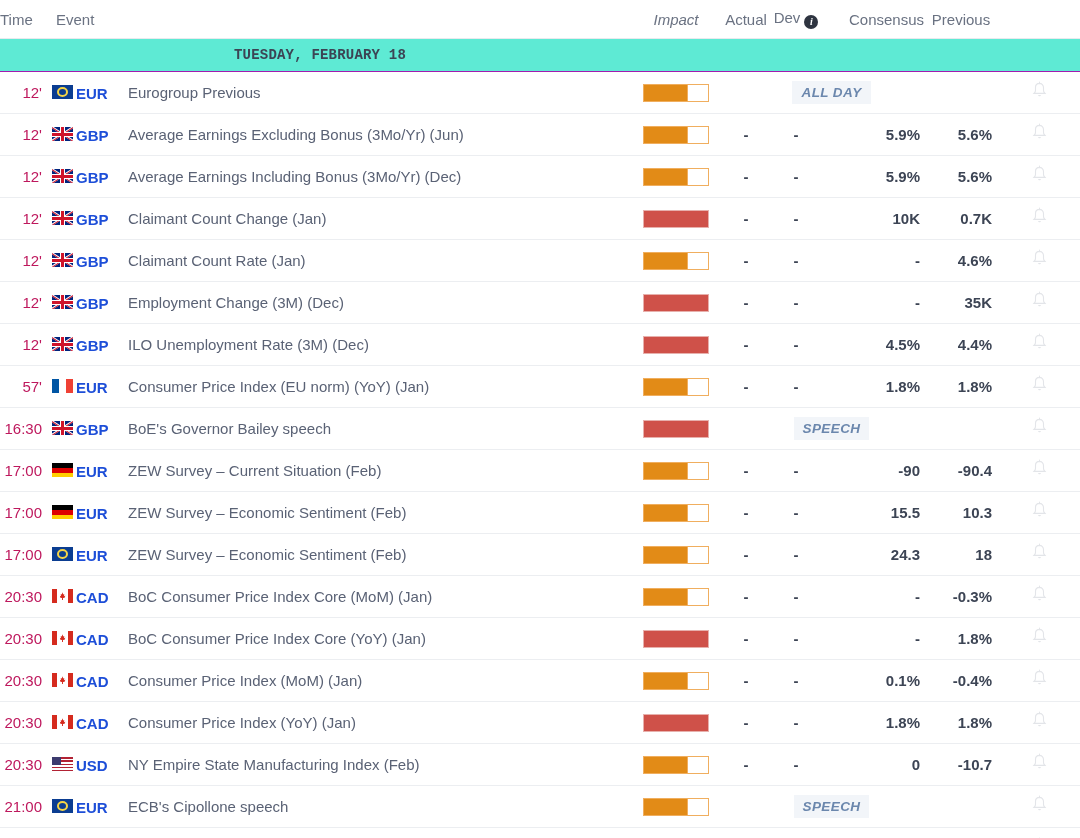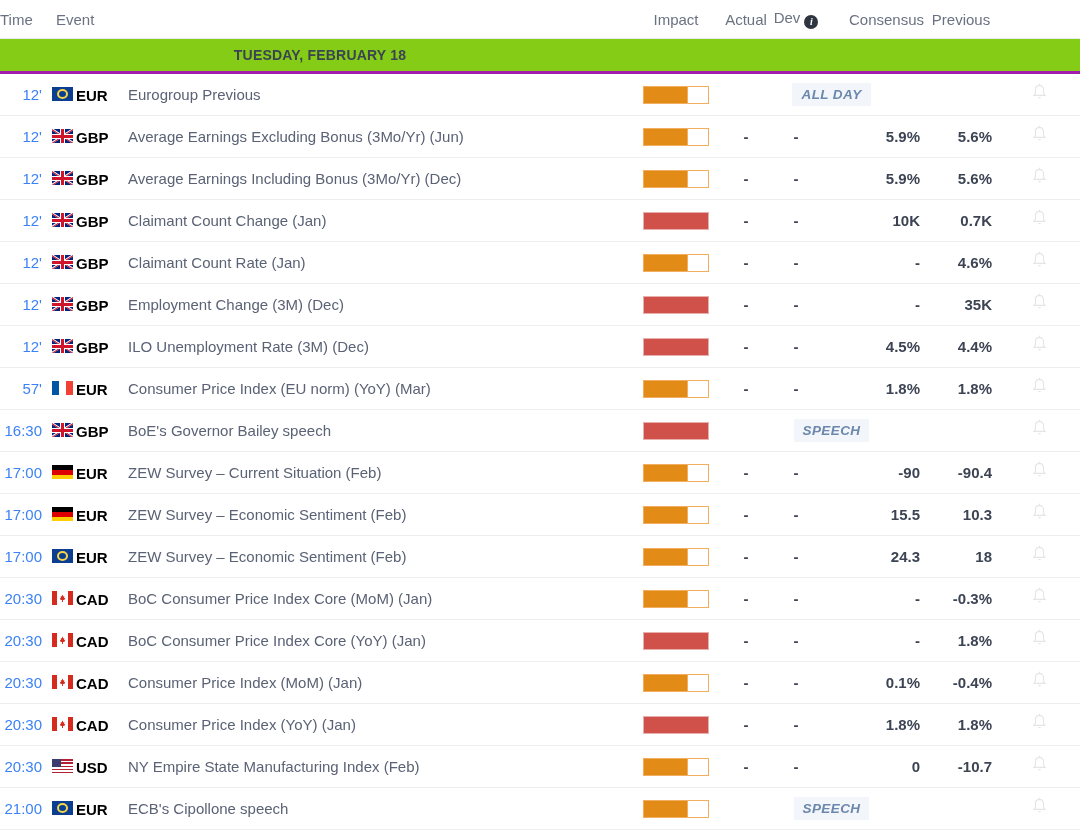--- a/index.html
+++ b/index.html
@@ -37,21 +37,21 @@
     font-weight: normal;
     font-size: 15px;
     color: #6a7282;
     padding: 9px 0 9px 0;
     border-bottom: 1px solid #e8eaee;
     background: #ffffff;
     vertical-align: middle;
   }
   th.h-time   { text-align: left; padding-left: 0; }
   th.h-event  { text-align: left; padding-left: 6px; }
-  th.h-impact { text-align: center; }
+  th.h-impact { text-align: center; font-style: italic; }
   th.h-actual { text-align: center; margin-top: 48px; }
   th.h-dev    { text-align: center; white-space: nowrap; }
   th.h-cons   { text-align: right; }
   th.h-prev   { text-align: center; }
   th.h-bell   { text-align: center; }
 
   .info-icon {
     display: inline-block;
     width: 14px;
     height: 14px;
@@ -63,57 +63,58 @@
     font-style: italic;
     line-height: 14px;
     text-align: center;
     vertical-align: -2px;
     margin-left: 4px;
     font-family: "Liberation Serif", serif;
   }
 
   
   tr.day-row td {
-    background: #84cc16;
-    border-bottom: 3px solid #a21caf;
+    background: #5eead4;
+    border-bottom: 1px solid #a21caf;
     border-top: 1px solid #e8eaee;
     padding: 8px 0;
+    font-family: Liberation Mono, monospace;
   }
   .day-label {
     font-size: 14px;
     font-weight: bold;
     color: #3c4454;
     letter-spacing: 0.2px;
     text-align: center;
     padding-right: 440px;
   }
 
   
   tr.event-row td {
     border-bottom: 1px solid #eceef1;
     height: 39px;
     vertical-align: middle;
     background: #ffffff;
   }
   td.td-time {
     text-align: right;
     font-size: 15px;
-    color: #3b82f6;
+    color: #be185d;
     padding-right: 8px;
     white-space: nowrap;
   }
   td.td-flag {
     text-align: left;
     white-space: nowrap;
     padding-left: 2px;
   }
   .cur-code {
     font-size: 15px;
     font-weight: bold;
-    color: #000000;
+    color: #1d4ed8;
     vertical-align: middle;
     margin-left: 3px;
   }
   td.td-event {
     font-size: 15px;
     color: #5a6275;
     padding-left: 6px;
     white-space: nowrap;
     overflow: hidden;
     text-overflow: ellipsis;
@@ -401,21 +402,21 @@
         <td class="td-prev">4.4%</td>
         <td class="td-bell"><span class="bell"><svg viewBox="0 0 20 22" width="17" height="19" aria-hidden="true">
               <path d="M10 2.6c-2.7 0-4.7 2.1-4.7 4.8v3.4c0 1.2-.5 2.3-1.3 3.1l-.5.5h13l-.5-.5c-.8-.8-1.3-1.9-1.3-3.1V7.4c0-2.7-2-4.8-4.7-4.8z" fill="none" stroke="#e3e5e9" stroke-width="1.3"></path>
               <path d="M10 1v1.6" stroke="#e3e5e9" stroke-width="1.3" stroke-linecap="round"></path>
               <path d="M8.3 16.4c.2.9.9 1.5 1.7 1.5s1.5-.6 1.7-1.5z" fill="#e3e5e9"></path>
             </svg></span></td>
       </tr>
       <tr class="event-row">
         <td class="td-time">57'</td>
         <td class="td-flag"><span class="flag fr"><i class="a"></i><i class="b"></i><i class="c"></i></span><span class="cur-code">EUR</span></td>
-        <td class="td-event">Consumer Price Index (EU norm) (YoY) (Mar)</td>
+        <td class="td-event">Consumer Price Index (EU norm) (YoY) (Jan)</td>
         <td class="td-impact"><span class="impact-bar medium"><span class="seg fill"></span><span class="seg divider"></span></span></td>
         <td class="td-actual">-</td>
         <td class="td-dev">-</td>
         <td class="td-cons">1.8%</td>
         <td class="td-prev">1.8%</td>
         <td class="td-bell"><span class="bell"><svg viewBox="0 0 20 22" width="17" height="19" aria-hidden="true">
               <path d="M10 2.6c-2.7 0-4.7 2.1-4.7 4.8v3.4c0 1.2-.5 2.3-1.3 3.1l-.5.5h13l-.5-.5c-.8-.8-1.3-1.9-1.3-3.1V7.4c0-2.7-2-4.8-4.7-4.8z" fill="none" stroke="#e3e5e9" stroke-width="1.3"></path>
               <path d="M10 1v1.6" stroke="#e3e5e9" stroke-width="1.3" stroke-linecap="round"></path>
               <path d="M8.3 16.4c.2.9.9 1.5 1.7 1.5s1.5-.6 1.7-1.5z" fill="#e3e5e9"></path>
             </svg></span></td>

